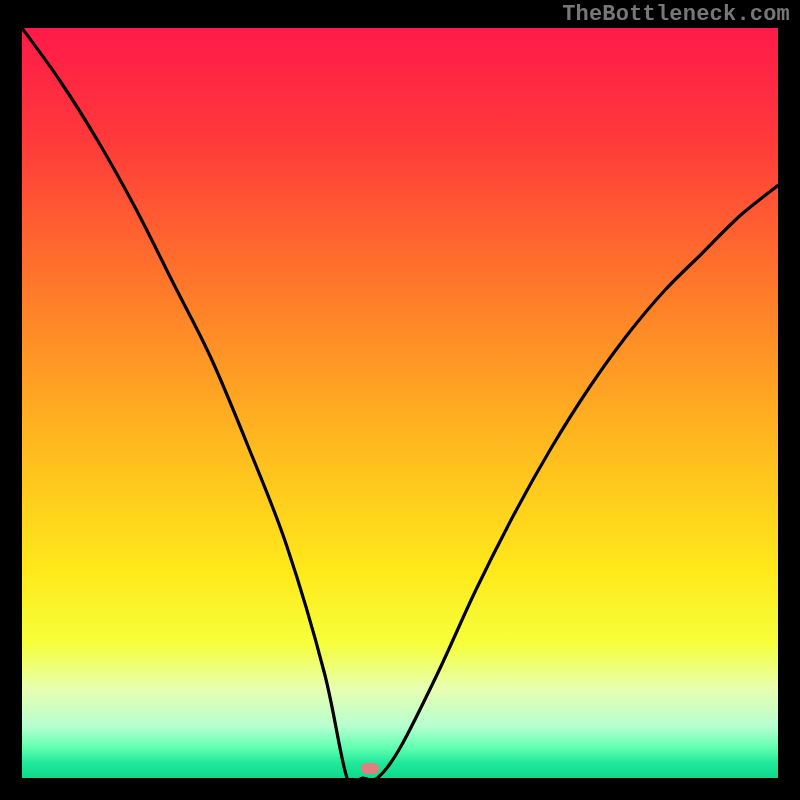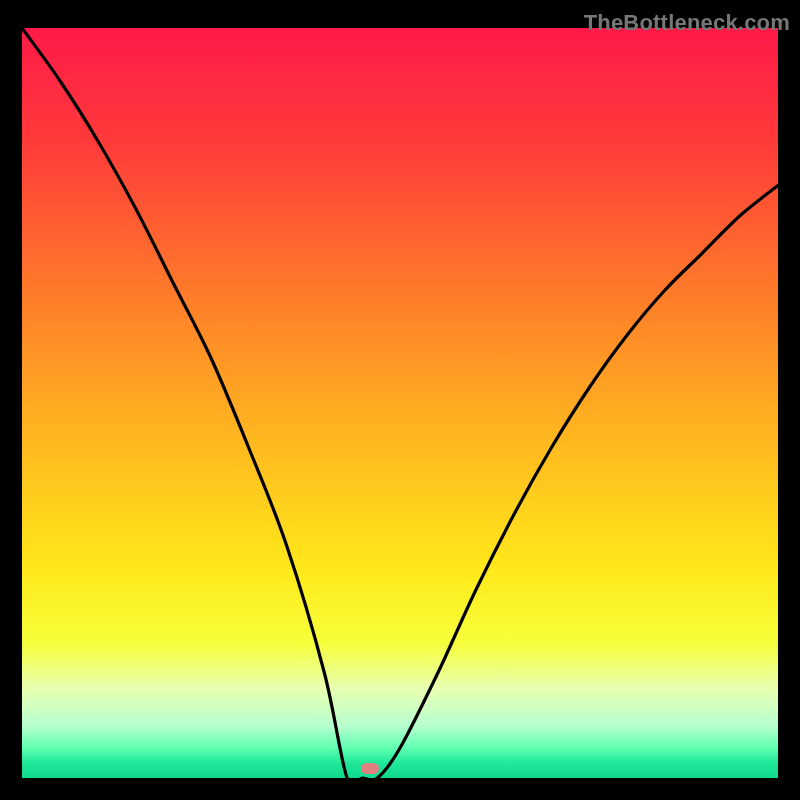--- a/index.html
+++ b/index.html
@@ -14,27 +14,28 @@
   .outer {
     position: absolute;
     left: 0;
     top: 0;
     width: 800px;
     height: 800px;
     background: #000;
   }
   .watermark {
     position: absolute;
-    top: 10px;
+    top: 2px;
     right: 10px;
     color: #777;
     font-size: 22px;
     font-weight: 600;
     letter-spacing: 0.2px;
     z-index: 5;
+    font-family: Liberation Mono, monospace;
   }
   .plot-area {
     position: absolute;
     left: 22px;
     top: 28px;
     width: 756px;
     height: 750px;
     overflow: hidden;
   }
   .plot-area svg {

